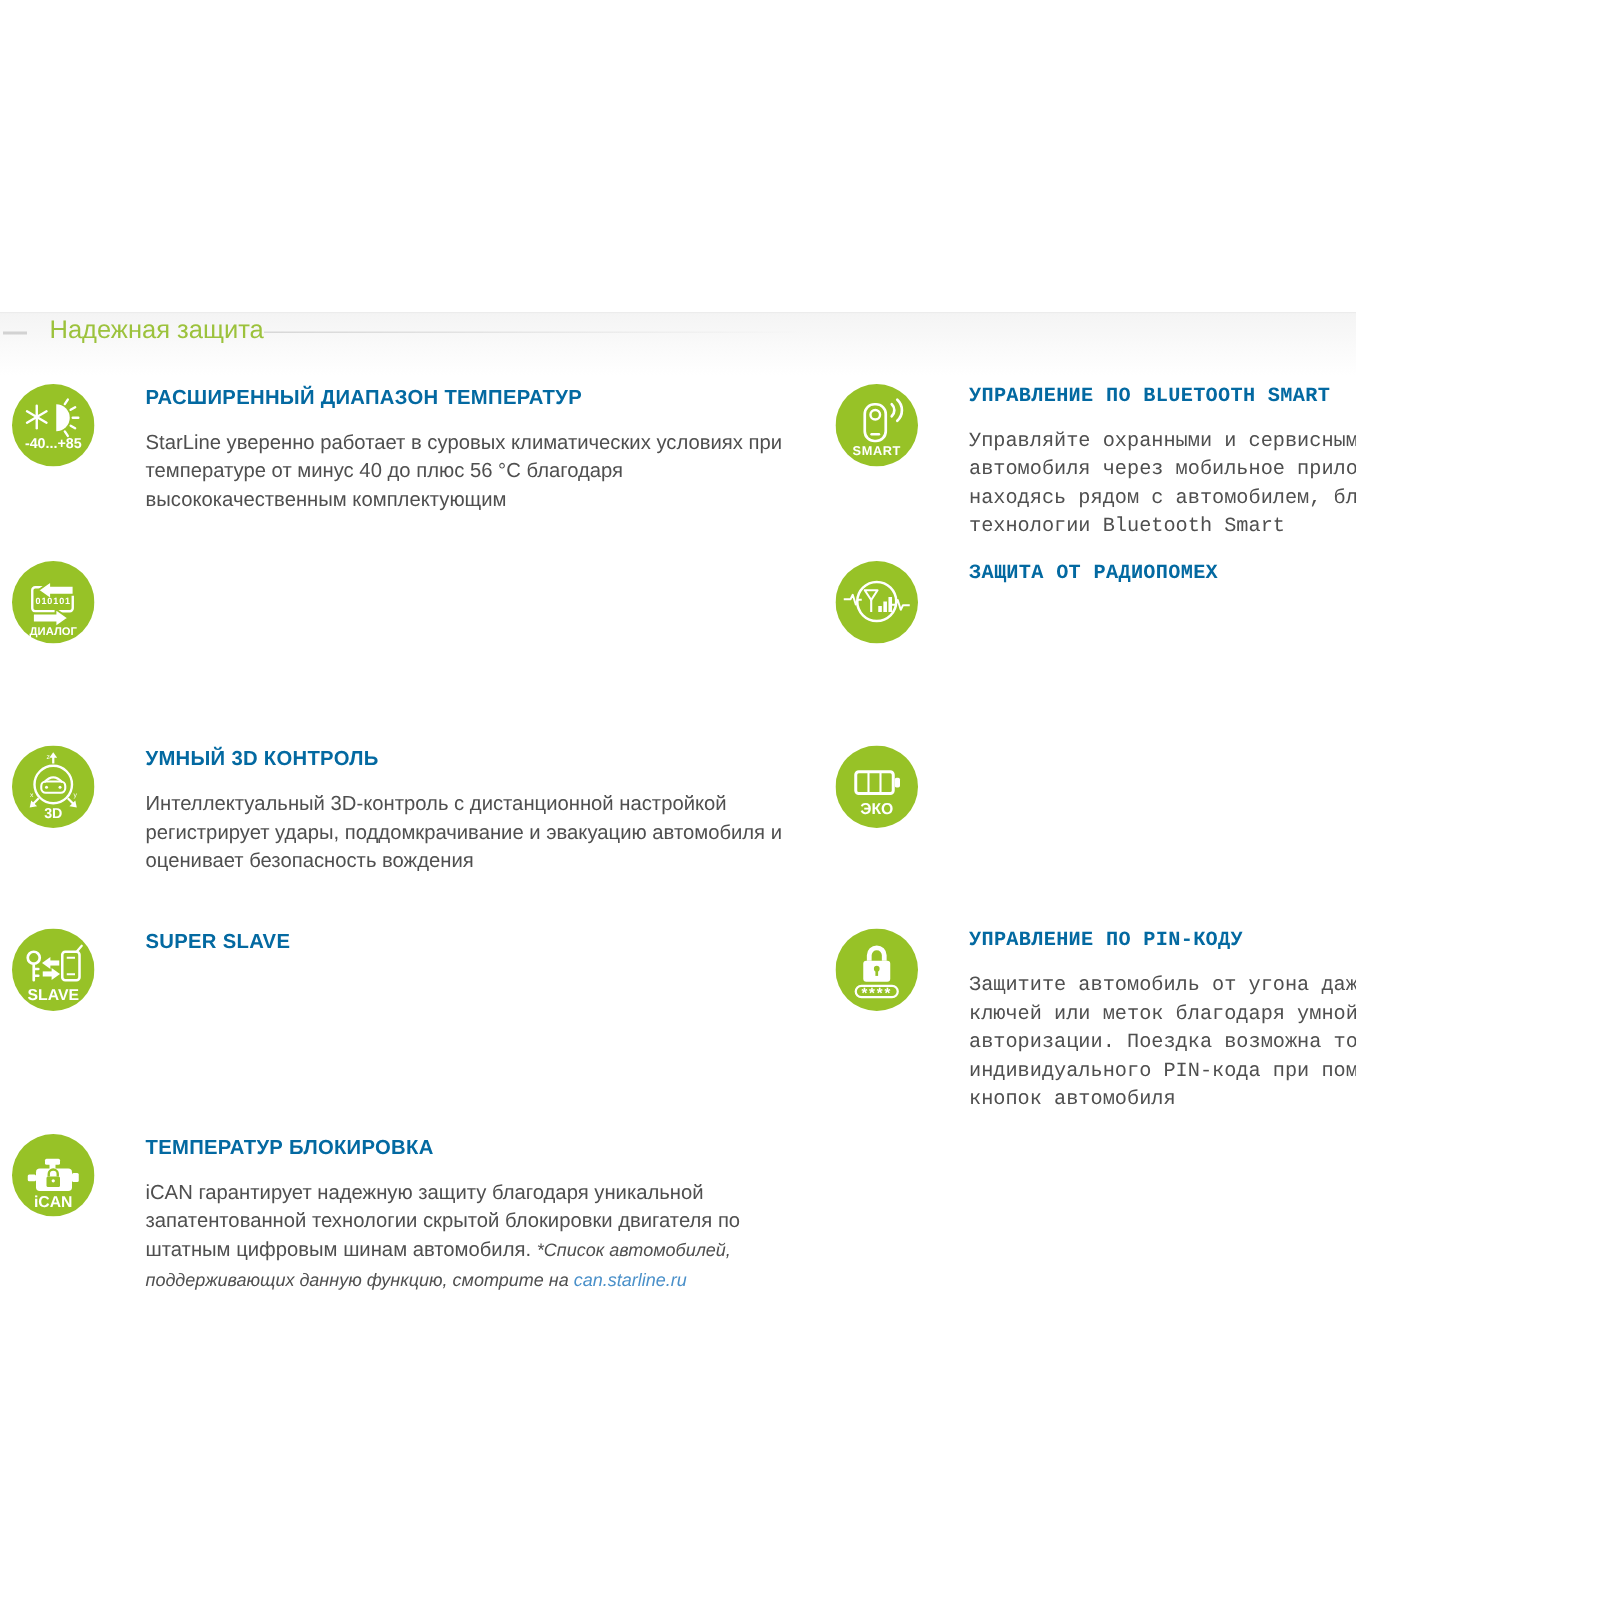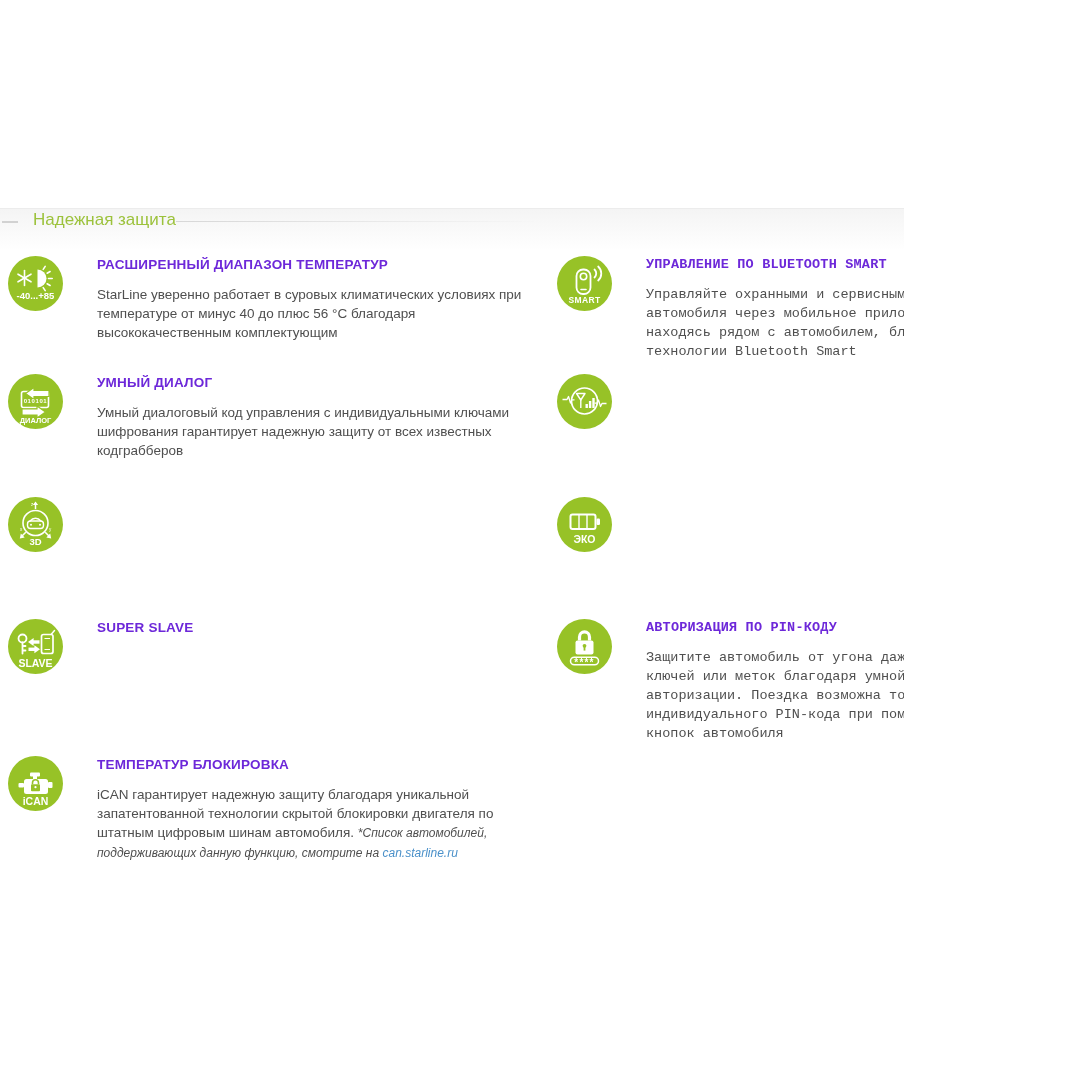--- a/index.html
+++ b/index.html
@@ -11,21 +11,21 @@
         background:linear-gradient(#f4f4f4, rgba(255,255,255,0) 90%);}
   .hdr-dash{position:absolute;left:2px;top:221px;width:16px;height:2px;background:#d2d2d2;}
   .hdr-title{position:absolute;left:33px;top:210px;font-size:17px;color:#9cc23c;}
   .hdr-line{position:absolute;left:176px;top:221px;width:364px;height:1px;
             background:linear-gradient(to right,#d7d7d7,rgba(215,215,215,0));}
   
   .feature{position:absolute;display:flex;align-items:flex-start;}
   .f-icon{flex:0 0 55px;width:55px;height:55px;}
   .f-icon svg{display:block;width:55px;height:55px;}
   .f-body{margin-left:34px;padding-top:1px;}
-  .f-body h3{margin:0 0 13px;font-size:13.5px;font-weight:bold;color:#6d28d9;letter-spacing:.2px;}
+  .f-body h3{margin:0 0 13px;font-size:13.5px;font-weight:bold;color:#0369a1;letter-spacing:.2px;}
   .f-body p{margin:0;font-size:13.5px;line-height:19px;color:#4f4f4f;}
   .left  .f-body{width:430px;}
   .right .f-body{width:392px;font-family:Liberation Mono, monospace;}
   .foot{font-size:12px;font-style:italic;color:#4f4f4f;}
   .foot a{color:#4a90c9;text-decoration:none;font-style:italic;cursor:pointer;}
   svg text{font-family:"Liberation Sans",sans-serif;}
 </style>
 </head>
 <body>
 
@@ -65,24 +65,20 @@
   <div class="feature left" style="left:8px;top:374px;">
     <div class="f-icon">
       <svg viewBox="0 0 55 55">
           <circle cx="27.5" cy="27.5" r="27.5" fill="#97c227"></circle>
         <rect x="13.5" y="17.5" width="27" height="16" rx="2" fill="none" stroke="#fff" stroke-width="1.6"></rect>
         <path d="M41 16.5 h-15 v-3 l-8.5 6 8.5 6 v-3 h15 z" fill="#fff" stroke="#97c227" stroke-width="1.2"></path>
         <path d="M14 35 h15 v-3 l8.5 6 -8.5 6 v-3 h-15 z" fill="#fff" stroke="#97c227" stroke-width="1.2"></path>
         <text x="27.5" y="28.6" text-anchor="middle" font-size="6" font-weight="bold" fill="#fff" letter-spacing=".6">010101</text>
         <text x="27.5" y="49" text-anchor="middle" font-size="7.5" font-weight="bold" fill="#fff">ДИАЛОГ</text>
       </svg>
-    </div>
-    <div class="f-body">
-      <h3>УМНЫЙ ДИАЛОГ</h3>
-      <p>Умный диалоговый код управления с индивидуальными ключами шифрования гарантирует надежную защиту от всех известных кодграбберов</p>
     </div>
   </div>
 
   <div class="feature left" style="left:8px;top:497px;">
     <div class="f-icon">
       <svg viewBox="0 0 55 55">
           <circle cx="27.5" cy="27.5" r="27.5" fill="#97c227"></circle>
         <circle cx="27.5" cy="26" r="12.5" fill="none" stroke="#fff" stroke-width="1.6"></circle>
         <path d="M21.5 24.5 q6 -6.5 12 0" fill="none" stroke="#fff" stroke-width="1.4"></path>
         <rect x="19.5" y="24" width="16" height="7.5" rx="3" fill="none" stroke="#fff" stroke-width="1.4"></rect>
@@ -93,20 +89,24 @@
         <line x1="17.8" y1="35.2" x2="14" y2="39" stroke="#fff" stroke-width="1.5"></line>
         <path d="M11.8 41.4 l4.9 -.9 -3.9 -3.9 z" fill="#fff"></path>
         <line x1="37.2" y1="35.2" x2="41" y2="39" stroke="#fff" stroke-width="1.5"></line>
         <path d="M43.2 41.4 l-4.9 -.9 3.9 -3.9 z" fill="#fff"></path>
         <text x="23" y="9" font-size="4.5" fill="#fff">z</text>
         <text x="12" y="34" font-size="4.5" fill="#fff">x</text>
         <text x="41" y="34" font-size="4.5" fill="#fff">y</text>
         <text x="27.5" y="48" text-anchor="middle" font-size="9.5" font-weight="bold" fill="#fff">3D</text>
       </svg>
     </div>
+    <div class="f-body">
+      <h3>УМНЫЙ 3D КОНТРОЛЬ</h3>
+      <p>Интеллектуальный 3D-контроль с дистанционной настройкой регистрирует удары, поддомкрачивание и эвакуацию автомобиля и оценивает безопасность вождения</p>
+    </div>
   </div>
 
   <div class="feature left" style="left:8px;top:619px;">
     <div class="f-icon">
       <svg viewBox="0 0 55 55">
           <circle cx="27.5" cy="27.5" r="27.5" fill="#97c227"></circle>
         <circle cx="14.5" cy="19.5" r="4" fill="none" stroke="#fff" stroke-width="1.8"></circle>
         <path d="M14.5 23.5 v11 m0 -3 h3 m-3 -4.5 h3" fill="none" stroke="#fff" stroke-width="1.8" stroke-linecap="round"></path>
         <rect x="25" y="21.3" width="6.5" height="3.4" fill="#fff"></rect>
         <path d="M25.6 19 v8 l-5.6 -4 z" fill="#fff"></path>
@@ -173,20 +173,21 @@
         <path d="M19.5 19.5 h8.5 l-4.2 6.5 z" fill="none" stroke="#fff" stroke-width="1.4" stroke-linejoin="round"></path>
         <path d="M23.8 26 v8" stroke="#fff" stroke-width="1.4"></path>
         <rect x="28.5" y="30" width="2.4" height="4" fill="#fff"></rect>
         <rect x="31.9" y="27" width="2.4" height="7" fill="#fff"></rect>
         <rect x="35.3" y="24" width="2.4" height="10" fill="#fff"></rect>
         <path d="M5.5 25.5 h4.5 l1.5 -3 2 6.5 1.5 -3.2 h2.5" fill="none" stroke="#fff" stroke-width="1.3" stroke-linejoin="round"></path>
         <path d="M49.5 29.5 h-4.5 l-1.5 3 -2 -6.5 -1.5 3.2 h-2.5" fill="none" stroke="#fff" stroke-width="1.3" stroke-linejoin="round"></path>
       </svg>
     </div>
     <div class="f-body">
+      <h3>ЗАЩИТА ОТ РАДИОПОМЕХ</h3>
     </div>
   </div>
 
   <div class="feature right" style="left:557px;top:497px;">
     <div class="f-icon">
       <svg viewBox="0 0 55 55">
           <circle cx="27.5" cy="27.5" r="27.5" fill="#97c227"></circle>
         <rect x="13.5" y="17.5" width="25" height="14.5" rx="2" fill="none" stroke="#fff" stroke-width="2"></rect>
         <path d="M22 17.5 v14.5 M30 17.5 v14.5" stroke="#fff" stroke-width="1.4"></path>
         <rect x="39.5" y="21.5" width="3.5" height="6.5" rx="1.2" fill="#fff"></rect>
@@ -201,18 +202,18 @@
           <circle cx="27.5" cy="27.5" r="27.5" fill="#97c227"></circle>
         <path d="M22.5 21.5 v-3.6 a5 5 0 0 1 10 0 v3.6" fill="none" stroke="#fff" stroke-width="3.2"></path>
         <rect x="18.5" y="21.5" width="18" height="14" rx="2" fill="#fff"></rect>
         <circle cx="27.5" cy="26.8" r="1.9" fill="#97c227"></circle>
         <rect x="26.6" y="27.8" width="1.8" height="3.8" fill="#97c227"></rect>
         <rect x="13.5" y="38.2" width="28" height="7.6" rx="3.8" fill="none" stroke="#fff" stroke-width="1.5"></rect>
         <text x="27.5" y="46.5" text-anchor="middle" font-size="10" font-weight="bold" fill="#fff" letter-spacing="1.2">****</text>
       </svg>
     </div>
     <div class="f-body">
-      <h3>АВТОРИЗАЦИЯ ПО PIN-КОДУ</h3>
+      <h3>УПРАВЛЕНИЕ ПО PIN-КОДУ</h3>
       <p>Защитите автомобиль от угона даже в случае кражи ключей или меток благодаря умной дополнительной авторизации. Поездка возможна только после ввода индивидуального PIN-кода при помощи штатных кнопок автомобиля</p>
     </div>
   </div>
 
 </div>
 
 </body></html>

